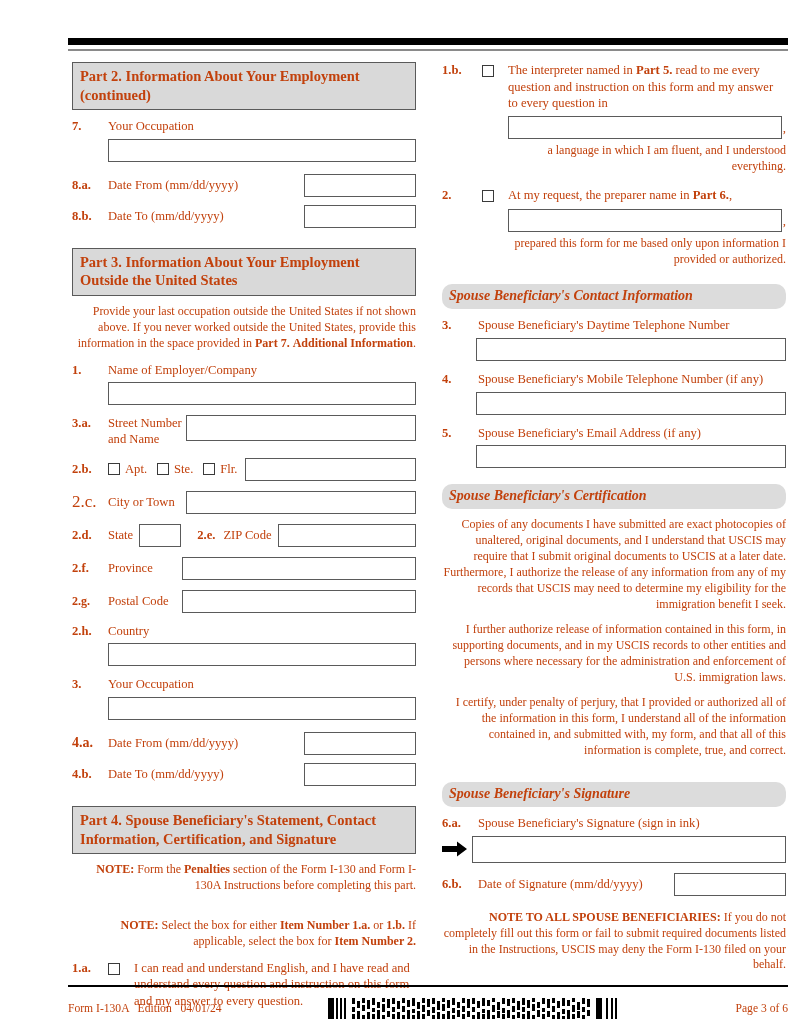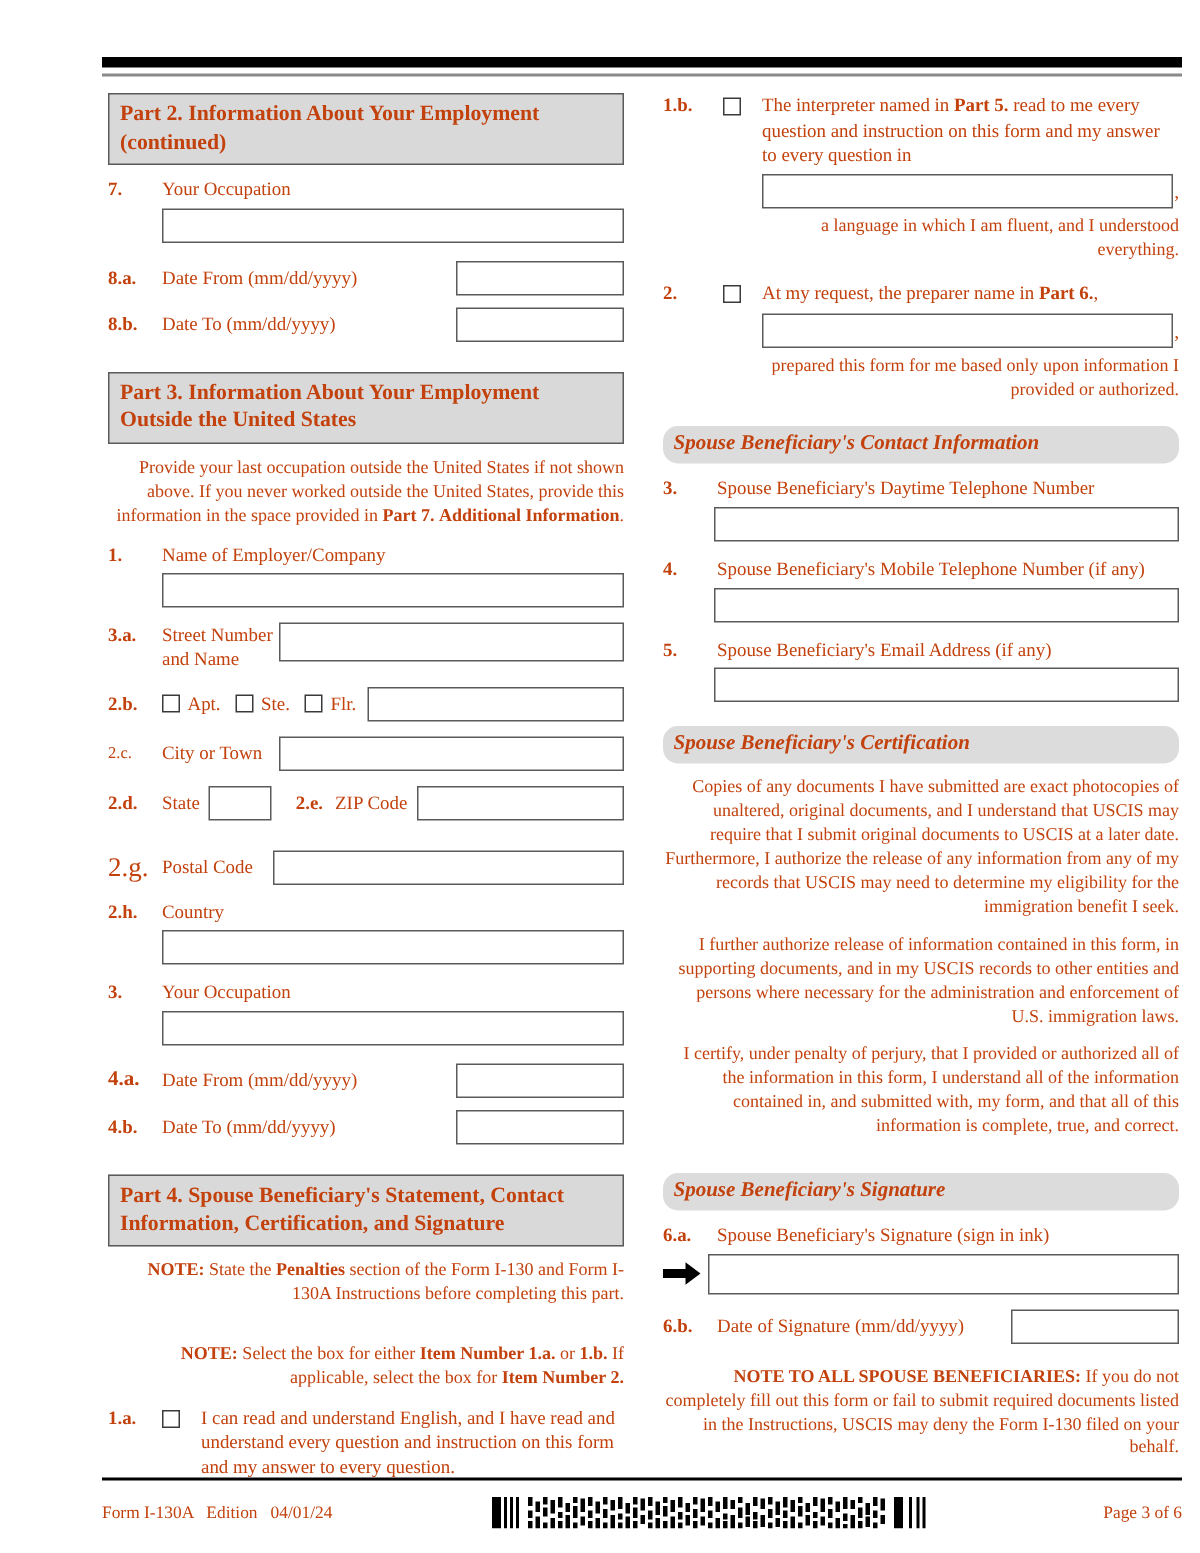--- a/index.html
+++ b/index.html
@@ -230,43 +230,48 @@
       <span class="cbox"></span>
       <span style="font-size:12.6px;margin:0 10px 0 5px;">Ste.</span>
       <span class="cbox"></span>
       <span style="font-size:12.6px;margin:0 8px 0 5px;">Flr.</span>
       <span class="box" style="flex:1;"></span>
     </div>
 
     <div class="spacer-10"></div>
 
     <div class="row">
-      <span class="item-num" style="font-weight:normal;font-size:11px;">2.c.</span>
+      <span class="item-num" style="font-weight:normal;font-size:17px;">2.c.</span>
       <span style="font-size:12.6px;width:78px;">City or Town</span>
       <span class="box" style="flex:1;"></span>
     </div>
 
     <div class="spacer-10"></div>
 
     <div class="row">
       <span class="item-num" style="font-weight:bold;font-size:12.6px;">2.d.</span>
       <span style="font-size:12.6px;margin-right:6px;">State</span>
       <span class="box" style="width:42px;"></span>
       <span style="font-weight:bold;font-size:12.6px;margin-left:16px;margin-right:8px;">2.e.</span>
       <span style="font-size:12.6px;margin-right:6px;">ZIP Code</span>
       <span class="box" style="flex:1;"></span>
     </div>
 
     <div class="spacer-10"></div>
 
-
-    <div class="spacer-10"></div>
-
-    <div class="row">
-      <span class="item-num" style="font-weight:normal;font-size:18px;">2.g.</span>
+    <div class="row">
+      <span class="item-num" style="font-weight:bold;font-size:12.6px;">2.f.</span>
+      <span style="font-size:12.6px;width:74px;">Province</span>
+      <span class="box" style="flex:1;"></span>
+    </div>
+
+    <div class="spacer-10"></div>
+
+    <div class="row">
+      <span class="item-num" style="font-weight:bold;font-size:12px;">2.g.</span>
       <span style="font-size:12.6px;width:74px;">Postal Code</span>
       <span class="box" style="flex:1;"></span>
     </div>
 
     <div class="spacer-10"></div>
 
     <div class="item">
       <span class="item-num">2.h.</span>
       <span class="item-label">Country</span>
     </div>
@@ -297,21 +302,21 @@
       <span style="font-size:12.6px;flex:1;">Date To (mm/dd/yyyy)</span>
       <span class="box" style="width:112px;"></span>
     </div>
 
     <div class="spacer-20"></div>
 
     <div class="part-header">Part 4.  Spouse Beneficiary's Statement, Contact Information, Certification, and Signature</div>
 
     <div class="spacer-8"></div>
 
-    <div class="body-text"><b>NOTE:</b><span>  State the </span><b>Penalties</b><span> section of the Form I-130 and Form I-130A Instructions before completing this part.</span></div>
+    <div class="body-text"><b>NOTE:</b><span>  Form the </span><b>Penalties</b><span> section of the Form I-130 and Form I-130A Instructions before completing this part.</span></div>
 
     <div class="spacer-16"></div>
 
 
     <div class="spacer-8"></div>
 
     <div class="body-text"><b>NOTE:</b><span>  Select the box for either </span><b>Item Number 1.a.</b><span> or </span><b>1.b.</b><span>  If applicable, select the box for </span><b>Item Number 2.</b></div>
 
     <div class="spacer-10"></div>
 

